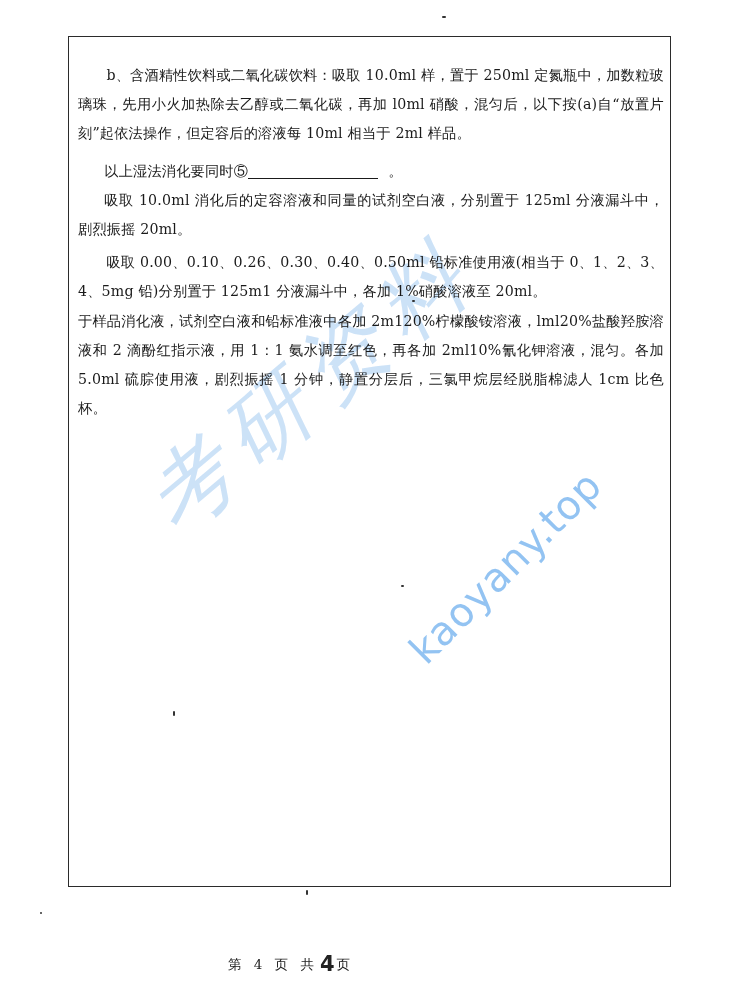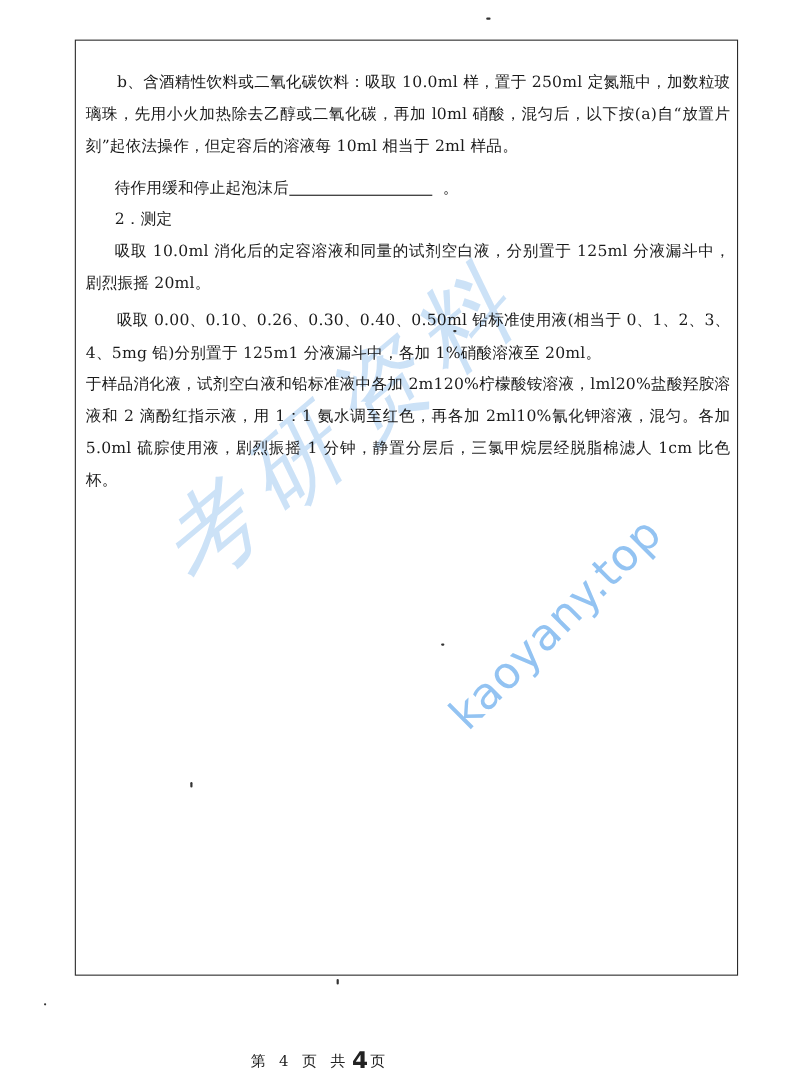--- a/index.html
+++ b/index.html
@@ -114,22 +114,21 @@
 
 <div class="page-box"></div>
 
 <div class="watermark wm-cn">考研资料</div>
 <div class="watermark wm-en">kaoyany.top</div>
 
 <div class="content">
   <p class="para indent">b、含酒精性饮料或二氧化碳饮料：吸取 10.0ml 样，置于 250ml 定氮瓶中，加数粒玻璃珠，先用小火加热除去乙醇或二氧化碳，再加 l0ml 硝酸，混匀后，以下按(a)自“放置片刻”起依法操作，但定容后的溶液每 10ml 相当于 2ml 样品。</p>
   <div class="gap-small"></div>
   <div class="gap-small"></div>
-  <p class="para indent-sm"><span>待作用缓和停止起泡沫后</span><span class="blank-line"></span><span>。</span></p>
-  <p class="para indent-sm">2．测定</p>
+  <p class="para indent-sm"><span>以上湿法消化要同时⑤</span><span class="blank-line"></span><span>。</span></p>
   <p class="para indent-sm">吸取 10.0ml 消化后的定容溶液和同量的试剂空白液，分别置于 125ml 分液漏斗中，剧烈振摇 20ml。</p>
   <div class="gap-small"></div>
   <p class="para indent">吸取 0.00、0.10、0.26、0.30、0.40、0.50ml 铅标准使用液(相当于 0、1、2、3、4、5mg 铅)分别置于 125m1 分液漏斗中，各加 1%硝酸溶液至 20ml。</p>
   <p class="para flush">于样品消化液，试剂空白液和铅标准液中各加 2m120%柠檬酸铵溶液，lml20%盐酸羟胺溶液和 2 滴酚红指示液，用 1：1 氨水调至红色，再各加 2ml10%氰化钾溶液，混匀。各加 5.0ml 硫腙使用液，剧烈振摇 1 分钟，静置分层后，三氯甲烷层经脱脂棉滤人 1cm 比色杯。</p>
 </div>
 
 <div class="speck" style="left:442px;top:16px;width:4px;height:2px;"></div>
 <div class="speck" style="left:412px;top:300px;width:3px;height:2px;"></div>
 <div class="speck" style="left:401px;top:585px;width:3px;height:2px;"></div>
 <div class="speck" style="left:173px;top:711px;width:2px;height:5px;"></div>

